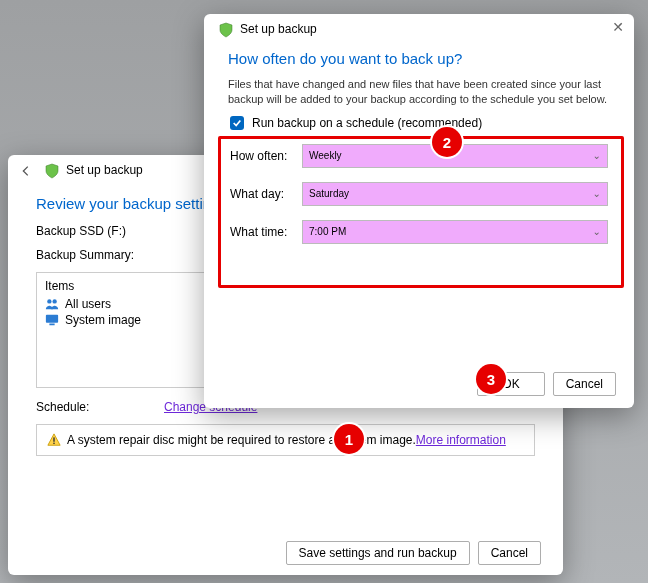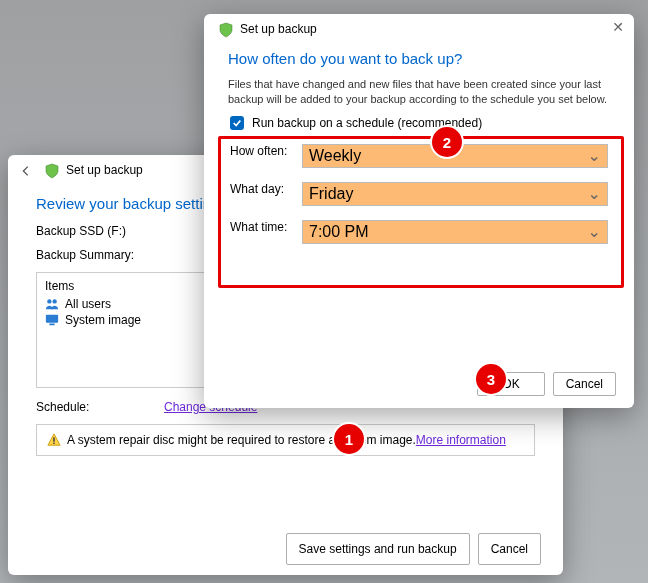--- a/index.html
+++ b/index.html
@@ -17,32 +17,32 @@
 .row{display:flex;align-items:center;margin-bottom:10px;font-size:12px}
 .lbl{width:120px}
 .items-box{border:1px solid #ccc;height:102px;padding:6px 8px;font-size:12px;margin-bottom:12px;background:#fff}
 .items-box .ih{margin-bottom:4px}
 .items-box .it{display:flex;align-items:center;margin-bottom:2px}
 .ico{width:14px;height:14px;margin-right:6px}
 .link{color:#6d28d9;text-decoration:underline;cursor:pointer}
 .warn-box{border:1px solid #ccc;padding:8px 10px;font-size:12px;display:flex;align-items:center;margin-top:8px}
 .footer{position:absolute;bottom:10px;right:22px;display:flex;gap:8px}
 .btn{background:#fff;border:1px solid #adadad;padding:4px 12px;font-size:12px;color:#000;cursor:pointer;border-radius:2px}
-.btn.primary{padding:8px 12px}
+.btn.primary{padding:0 12px}
 .x{position:absolute;top:6px;right:10px;color:#666;font-size:14px;font-family:Arial;cursor:pointer;line-height:1}
 .w2-body{padding:4px 24px 10px 24px}
 .h2-blue{color:#0066cc;font-size:15px;margin:0 0 10px 0}
 .desc{font-size:11px;color:#333;line-height:1.4;}
 .sched-area{padding:8px 2px 4px 2px}
 .chk-row{display:flex;align-items:center;margin-bottom:14px}
 .chk{width:14px;height:14px;border-radius:3px;background:#0067c0;margin-right:8px;display:flex;align-items:center;justify-content:center}
 .chk svg{width:10px;height:10px}
-.sel-row{display:flex;align-items:flex-start;margin-bottom:14px}
+.sel-row{display:flex;align-items:center;margin-bottom:14px}
 .sel-lbl{width:72px;font-size:12px}
-.sel{flex:1;border:1px solid #bbb;height:22px;display:flex;align-items:center;justify-content:space-between;padding:0 6px;font-size:16px;background:#fdba74;cursor:pointer}
+.sel{flex:1;border:1px solid #bbb;height:22px;display:flex;align-items:center;justify-content:space-between;padding:0 6px;font-size:10px;background:#f0abfc;cursor:pointer}
 .chev{color:#666}
 .callout{position:absolute;width:30px;height:30px;border-radius:50%;background:#e60000;color:#fff;display:flex;align-items:center;justify-content:center;font-size:15px;font-weight:bold;z-index:50;box-shadow:0 0 0 2px #fff}
 .red-frame{position:absolute;border:3px solid #e60000;border-radius:2px;z-index:40;pointer-events:none}
 </style>
 </head>
 <body>
 
 <div class="desktop">
 
 <div class="win win1">
@@ -138,21 +138,21 @@
       <div class="sel-row">
         <span class="sel-lbl">How often:</span>
         <div class="sel">
           <span>Weekly</span>
           <span class="chev">⌄</span>
         </div>
       </div>
       <div class="sel-row">
         <span class="sel-lbl">What day:</span>
         <div class="sel">
-          <span>Friday</span>
+          <span>Saturday</span>
           <span class="chev">⌄</span>
         </div>
       </div>
       <div class="sel-row">
         <span class="sel-lbl">What time:</span>
         <div class="sel">
           <span>7:00 PM</span>
           <span class="chev">⌄</span>
         </div>
       </div>

